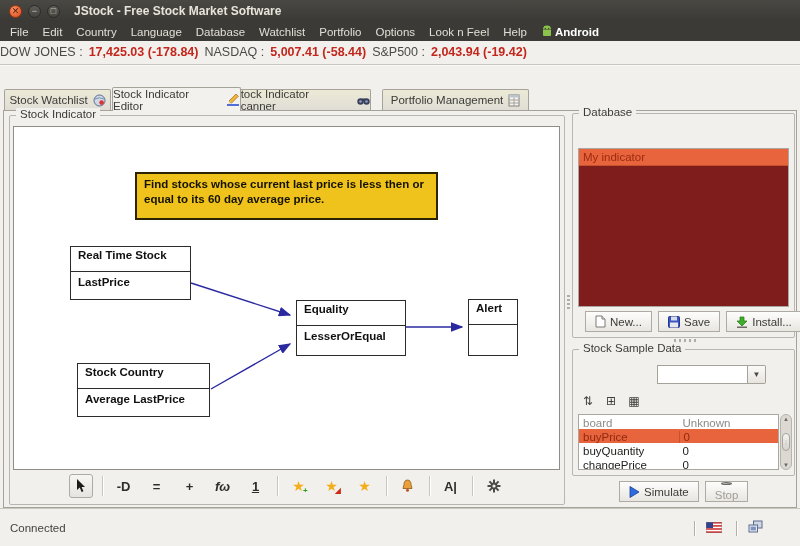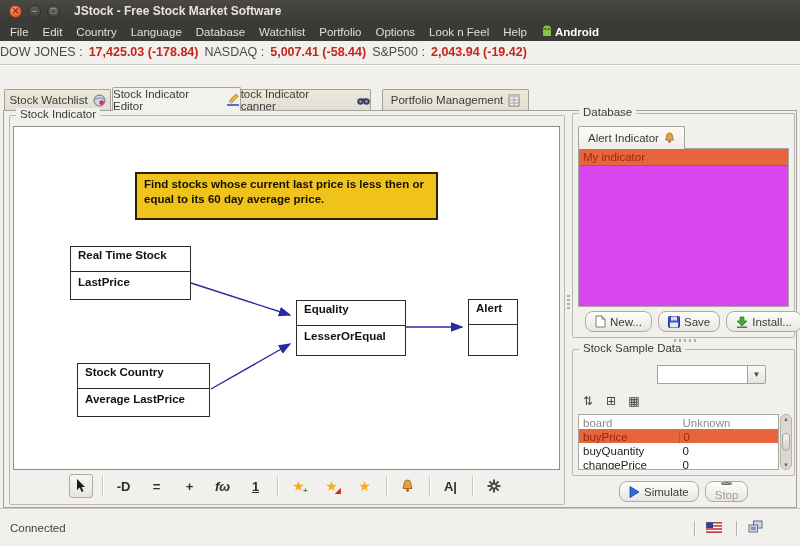--- a/index.html
+++ b/index.html
@@ -49,23 +49,23 @@
   .tool.selected { border:1px solid #aeaba4; background:linear-gradient(#f7f6f3,#e7e4df); }
   .tool-sep { width:1px; height:20px; background:#c8c5be; box-shadow:1px 0 0 #ffffff; }
   .star { color:#f3ae1b; font-size:14px; position:relative; }
   .star .badge { position:absolute; right:-3px; bottom:-1px; font-size:8px; font-weight:bold; line-height:1; }
   .glyph-bold { font-weight:bold; }
   .glyph-i { font-style:italic; font-weight:bold; }
   .const-one { font-weight:bold; text-decoration:underline; }
 
   
   .db-tab { position:absolute; left:5px; top:12px; height:23px; background:linear-gradient(#fbfaf8,#efede9); border:1px solid #a5a29a; border-bottom:none; display:flex; align-items:center; gap:5px; padding:0 9px; font-size:11.5px; color:#3c3b37; border-radius:2px 2px 0 0; z-index:2; }
-  .db-list { position:absolute; left:5px; top:34px; width:211px; height:159px; background:#d946ef; border:1px solid #aaa7a0; z-index:1; }
+  .db-list { position:absolute; left:5px; top:34px; width:211px; height:159px; background:#7f1d1d; border:1px solid #aaa7a0; z-index:1; }
   .db-row { height:17px; background:#e8643c; color:#9c2b10; font-size:11.5px; display:flex; align-items:center; padding:0 4px; border-bottom:1px solid #c7512c; }
-  .btn { display:inline-flex; align-items:center; justify-content:center; gap:4px; height:21px; padding:0 9px; font-size:11.5px; color:#3c3b37; background:linear-gradient(#fdfdfc,#e9e6e1); border:1px solid #aeaba4; border-radius:8px; }
+  .btn { display:inline-flex; align-items:center; justify-content:center; gap:4px; height:21px; padding:0 9px; font-size:11.5px; color:#3c3b37; background:linear-gradient(#fdfdfc,#e9e6e1); border:1px solid #aeaba4; border-radius:0; }
   .btn:disabled,.btn.disabled { color:#a09d97;flex-direction:column; }
   .btn-row { position:absolute; display:flex; gap:6px; }
 
   .combo-input { position:absolute; width:91px; height:19px; border:1px solid #a5a29a; background:#fff; font-size:11px; padding:0 3px; }
   .combo-btn { position:absolute; width:18px; height:19px; background:linear-gradient(#fbfaf8,#e7e4df); border:1px solid #a5a29a; border-left:none; font-size:8px; color:#4b4a45; display:flex; align-items:center; justify-content:center; border-radius:0 2px 2px 0; }
   .mini-ico { width:16px; height:14px; display:inline-flex; align-items:center; justify-content:center; font-size:12px; color:#3f3e3a; }
 
   .tbl { position:absolute; left:5px; top:64px; width:201px; height:56px; background:#fff; border:1px solid #aaa7a0; font-size:11.5px; overflow:hidden; }
   .tbl-row { height:14px; display:flex; align-items:flex-end; }
   .tbl-row > div { padding:0 4px; width:100px; white-space:nowrap; overflow:hidden; }
@@ -264,29 +264,20 @@
     </div>
   </div>
 
   <div class="abs" style="left:562px;top:4px;width:5px;height:390px;">
     <div style="position:absolute;top:180px;left:1px;width:3px;height:14px;background:repeating-linear-gradient(#b0ada6 0 2px,transparent 2px 4px);"></div>
   </div>
 
   <div class="fieldset" style="left:568px;top:2px;width:223px;height:225px;">
     <span class="legend">Database</span>
 
-    <div class="db-tab">
-      <span>Alert Indicator</span>
-      <span>
-        <svg width="11" height="12" viewBox="0 0 13 14">
-          <path d="M6.5 1 c-2.4 0 -3.5 2 -3.5 4.4 L2 9.5 h9 L10 5.4 C10 3 8.9 1 6.5 1 z" fill="#e9a03c" stroke="#8a5a14" stroke-width="0.8"></path>
-          <circle cx="6.5" cy="11.2" r="1.5" fill="#c2511e"></circle>
-        </svg>
-      </span>
-    </div>
 
     <div class="db-list">
       <div class="db-row">My indicator</div>
     </div>
 
     <div class="btn-row" style="left:12px;top:197px;">
       <button class="btn">
         <span>
           <svg width="11" height="13" viewBox="0 0 11 13">
             <path d="M1 1 h6 l3 3 v8 h-9 z" fill="#ffffff" stroke="#7d7b75"></path>

